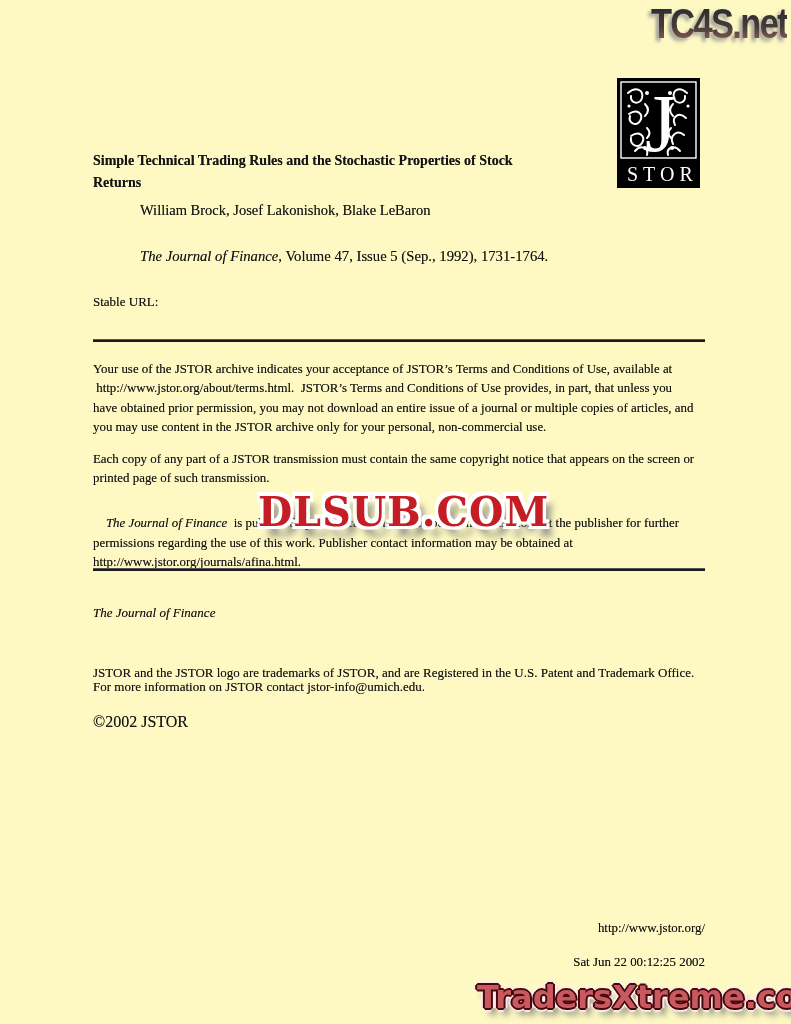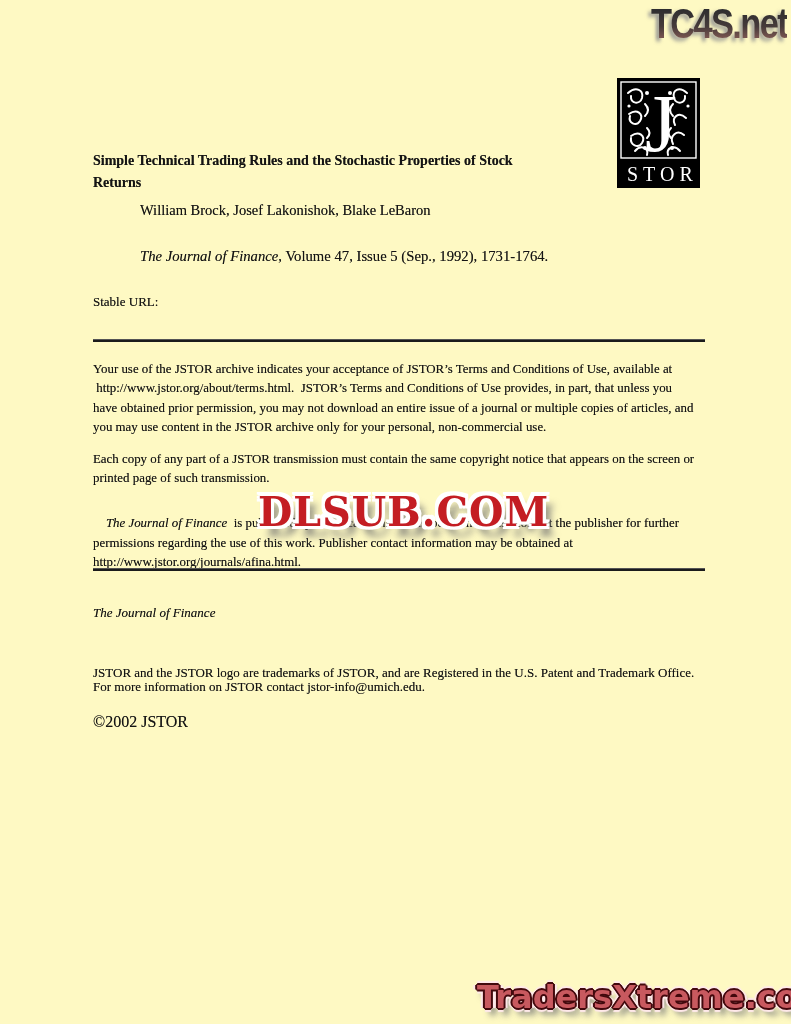--- a/index.html
+++ b/index.html
@@ -159,16 +159,20 @@
 
   <div class="jcopy doc-text">
     <div class="it">The Journal of Finance</div>
   </div>
 
   <div class="notice doc-text">JSTOR and the JSTOR logo are trademarks of JSTOR, and are Registered in the U.S. Patent and Trademark Office.
 For more information on JSTOR contact jstor-info@umich.edu.</div>
 
   <div class="c2002 doc-text">©2002 JSTOR</div>
 
+  <div class="footer-right doc-text">
+    <div>http://www.jstor.org/</div>
+    <div>Sat Jun 22 00:12:25 2002</div>
+  </div>
 
   <div class="traders">TradersXtreme.com</div>
 
 </div>
 
 </body></html>

